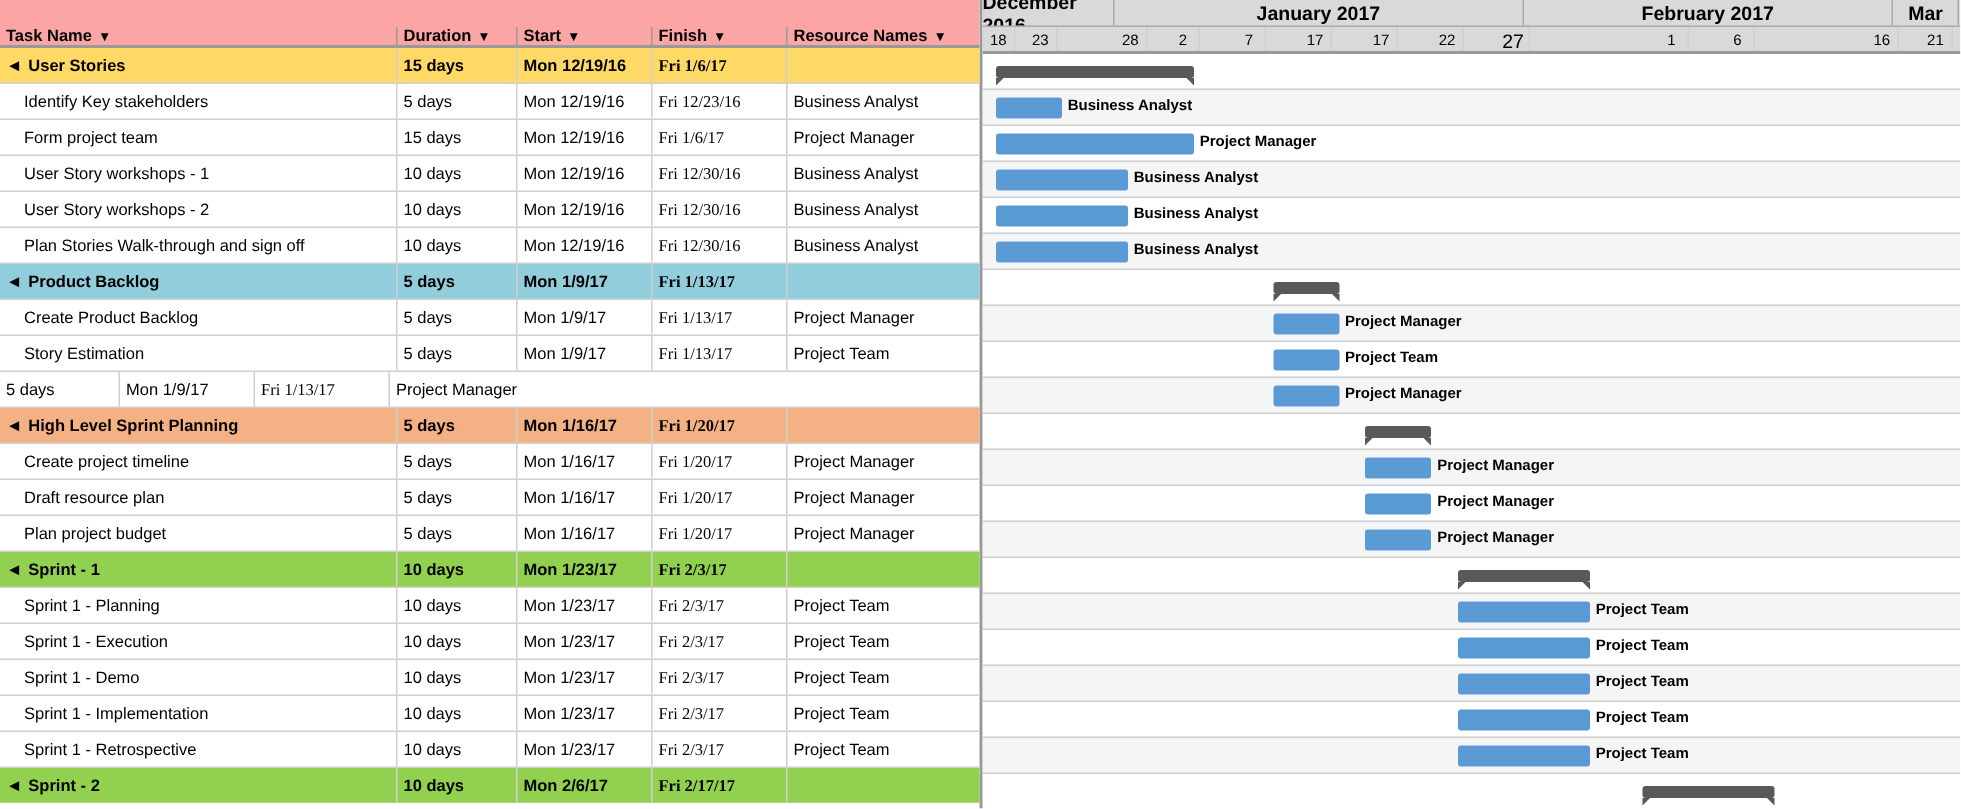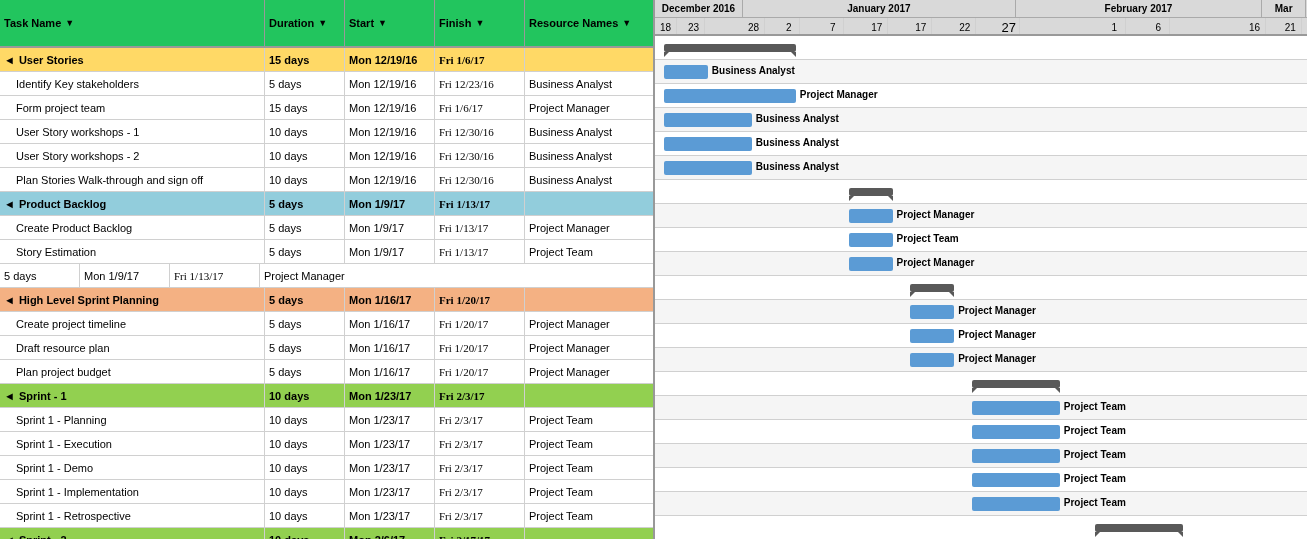--- a/index.html
+++ b/index.html
@@ -3,21 +3,21 @@
   <meta charset="utf-8">
   <style>
     * { margin: 0; padding: 0; box-sizing: border-box; }
     body { font-family: Arial, sans-serif; font-size: 11px; overflow: hidden; background: #fff; }
     
     .container { display: flex; width: 1307px; height: 539px; overflow: hidden; }
     
     
     .task-table { width: 655px; min-width: 655px; border-right: 2px solid #999; overflow: hidden; }
     
-    .table-header { display: flex; background: #22c55e; border-bottom: 2px solid #999; height: 48px; }
+    .table-header { display: flex; background: #fca5a5; border-bottom: 2px solid #999; height: 32px; align-items: flex-end; }
     .header-cell { border-right: 1px solid #999; display: flex; align-items: center; padding: 0 4px; font-weight: bold; font-size: 11px; white-space: nowrap; overflow: hidden; }
     .col-task { width: 265px; min-width: 265px; }
     .col-duration { width: 80px; min-width: 80px; }
     .col-start { width: 90px; min-width: 90px; }
     .col-finish { width: 90px; min-width: 90px; }
     .col-resource { width: 110px; min-width: 110px; border-right: none; }
     
     .sort-arrow { margin-left: 4px; font-size: 9px; }
     
     .table-body { overflow-y: auto; height: calc(539px - 36px); }
@@ -42,21 +42,21 @@
     
     .group-row .task-cell.col-duration,
     .group-row .task-cell.col-start,
     .group-row .task-cell.col-finish { font-weight: bold; }
     
     
     .gantt-panel { flex: 1; overflow: hidden; position: relative; }
     
     .gantt-header { height: 36px; background: #d9d9d9; border-bottom: 2px solid #999; position: relative; overflow: hidden; }
     
-    .month-label { border-right: 1px solid #aaa; height: 100%; display: flex; align-items: center; justify-content: center; font-weight: bold; font-size: 10px; overflow: hidden; }
+    .month-label { border-right: 1px solid #aaa; height: 100%; display: flex; align-items: center; justify-content: center; font-weight: bold; font-size: 13px; overflow: hidden; }
     
     .gantt-body { position: relative; height: calc(539px - 36px); overflow: hidden; }
     
     .gantt-row { height: 24px; border-bottom: 1px solid #d0d0d0; display: flex; align-items: center; position: relative; }
     .gantt-row.group-row { }
     .header-top-row { display: flex; height: 18px; border-bottom: 1px solid #aaa; }
     .header-bot-row { display: flex; height: 18px; }
   </style>
 </head>
 <body>

